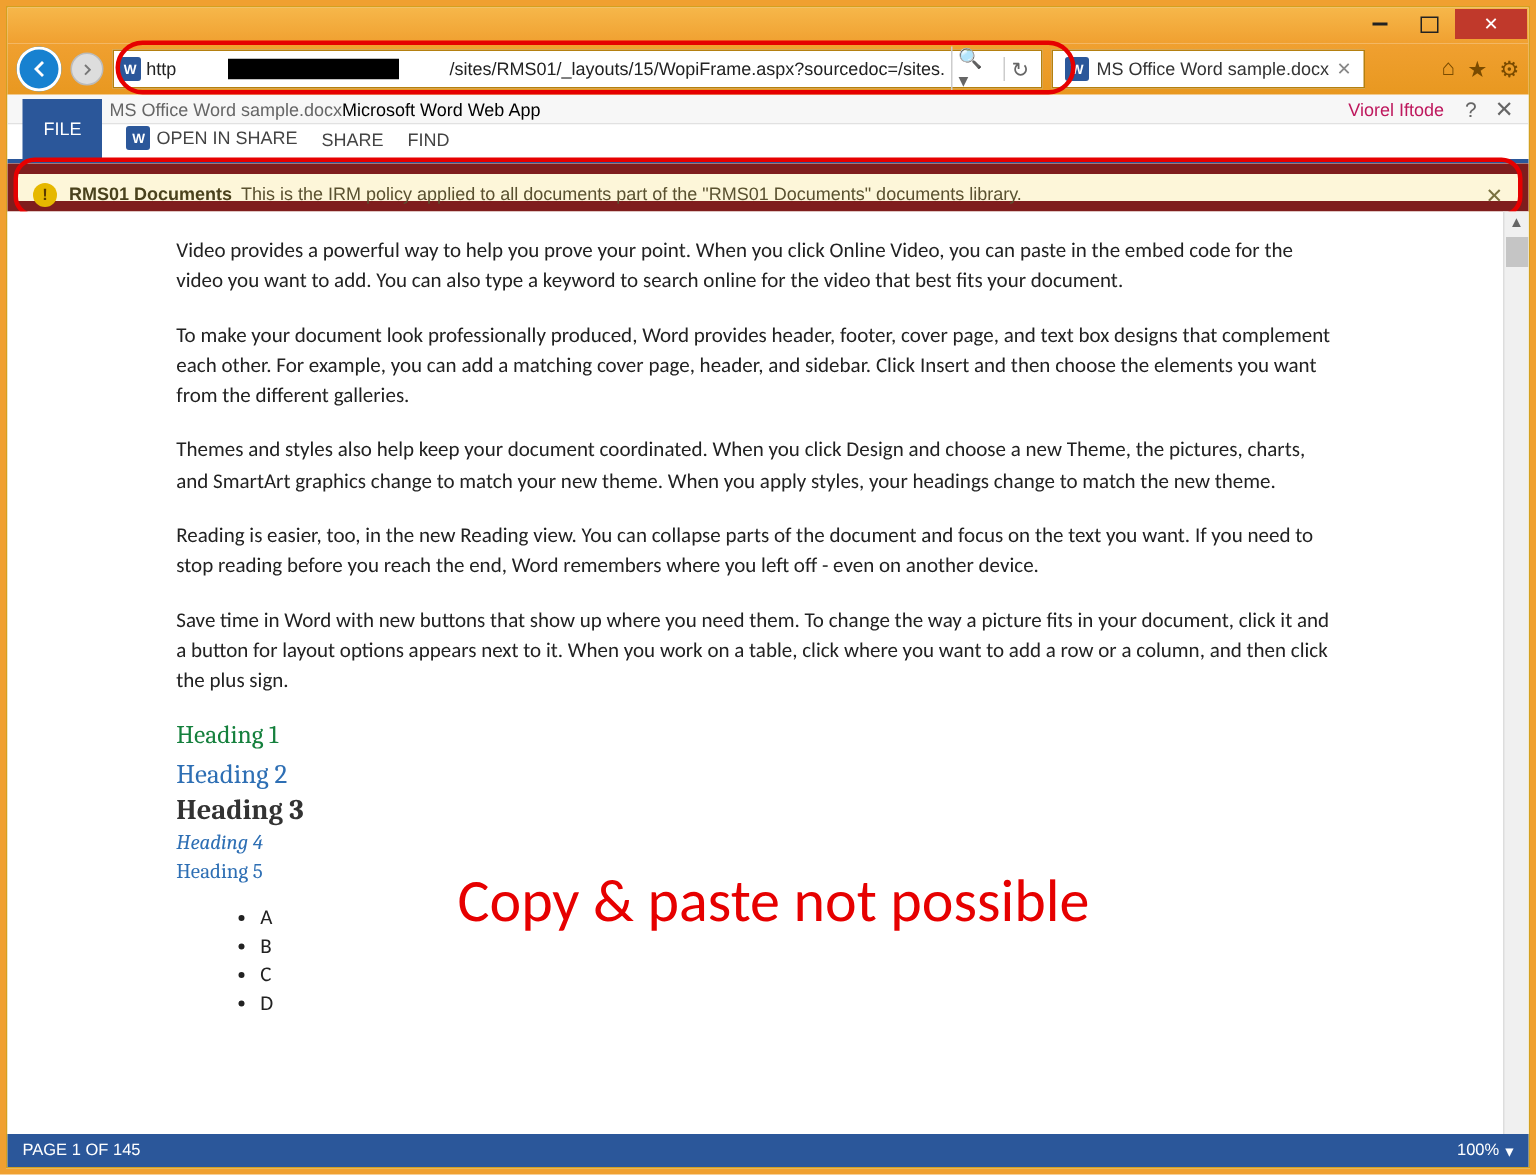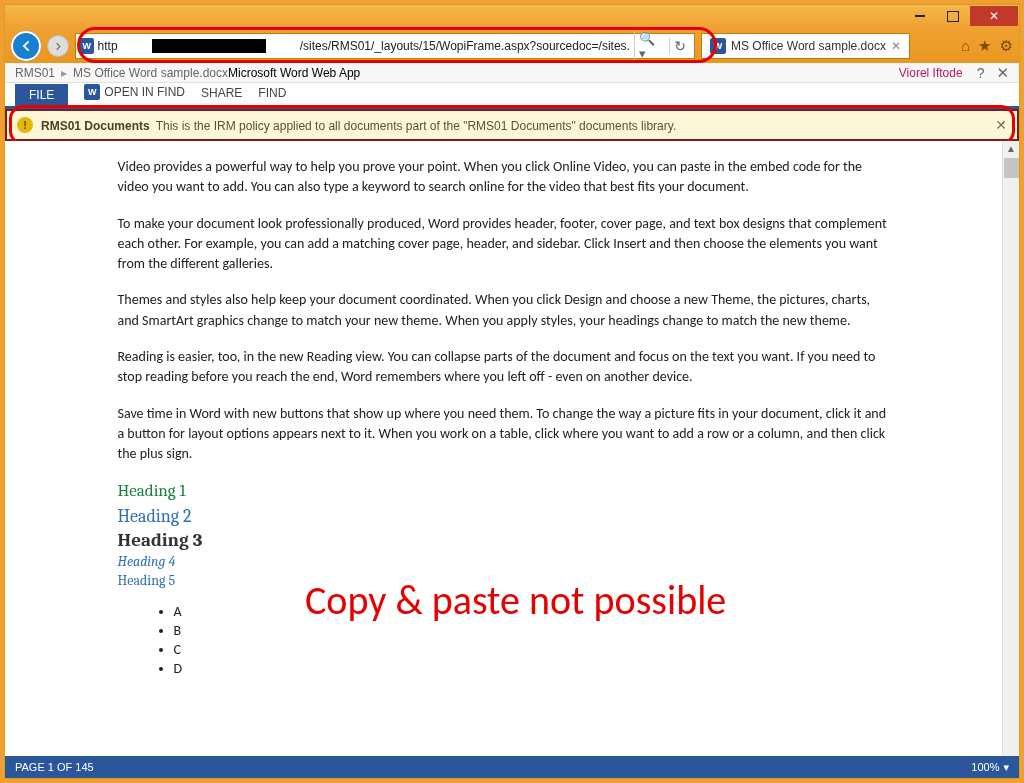--- a/index.html
+++ b/index.html
@@ -89,30 +89,30 @@
   .crumb-row .closex { color:#666; font-size:15px;}
 
   
   .ribbon {
     height:26px; background:#fff;
     display:flex; align-items:flex-end; gap:16px; padding:0 10px; font-size:12px;
     border-bottom: 3px solid #2b579a;
     position:relative;
   }
   .ribbon .file-tab {
-    background:#2b579a; color:#fff; padding:2px 14px; height:22px;
+    background:#2b579a; color:#fff; padding:20px 14px; height:22px;
     display:flex;align-items:center;text-align:center;
   }
   .ribbon .rib-item { color:#444; display:flex;align-items:center;gap:4px; padding-bottom:6px;}
 
   
   .note-bar-wrap { position:relative; }
   .note-bar {
-    background:#fdf6d9; border:2px solid #7f1d1d;
-    display:flex; align-items:flex-end; font-size:12px; color:#5a5130;
+    background:#fdf6d9; border:7px solid #7f1d1d;
+    display:flex; align-items:flex-start; font-size:12px; color:#5a5130;
     padding:6px 10px; margin:0;
     height:32px;
   }
   .note-bar .warn {
     width:16px;height:16px;border-radius:50%;background:#e6b800;
     color:#5a3b00;font-weight:bold;display:flex;align-items:center;justify-content:center;
     font-size:11px;margin-right:8px;
   }
   .note-bar .warn::before{content:"!";}
   .note-bar strong { color:#4a421d; font-weight:600; margin-right:6px;}
@@ -216,21 +216,21 @@
     <span class="center">Microsoft Word Web App</span>
     <span class="user">Viorel Iftode</span>
     <span class="help">?</span>
     <span class="closex">✕</span>
   </div>
 
   <div class="ribbon">
     <div class="file-tab">FILE</div>
     <div class="rib-item">
       <span class="w-icon"></span>
-      <span>OPEN IN FIND</span>
+      <span>OPEN IN SHARE</span>
     </div>
     <div class="rib-item">SHARE</div>
     <div class="rib-item">FIND</div>
   </div>
 
   <div class="note-bar-wrap">
     <div class="note-bar">
       <span class="warn"></span>
       <strong>RMS01 Documents</strong>
       <span>This is the IRM policy applied to all documents part of the "RMS01 Documents" documents library.</span>

